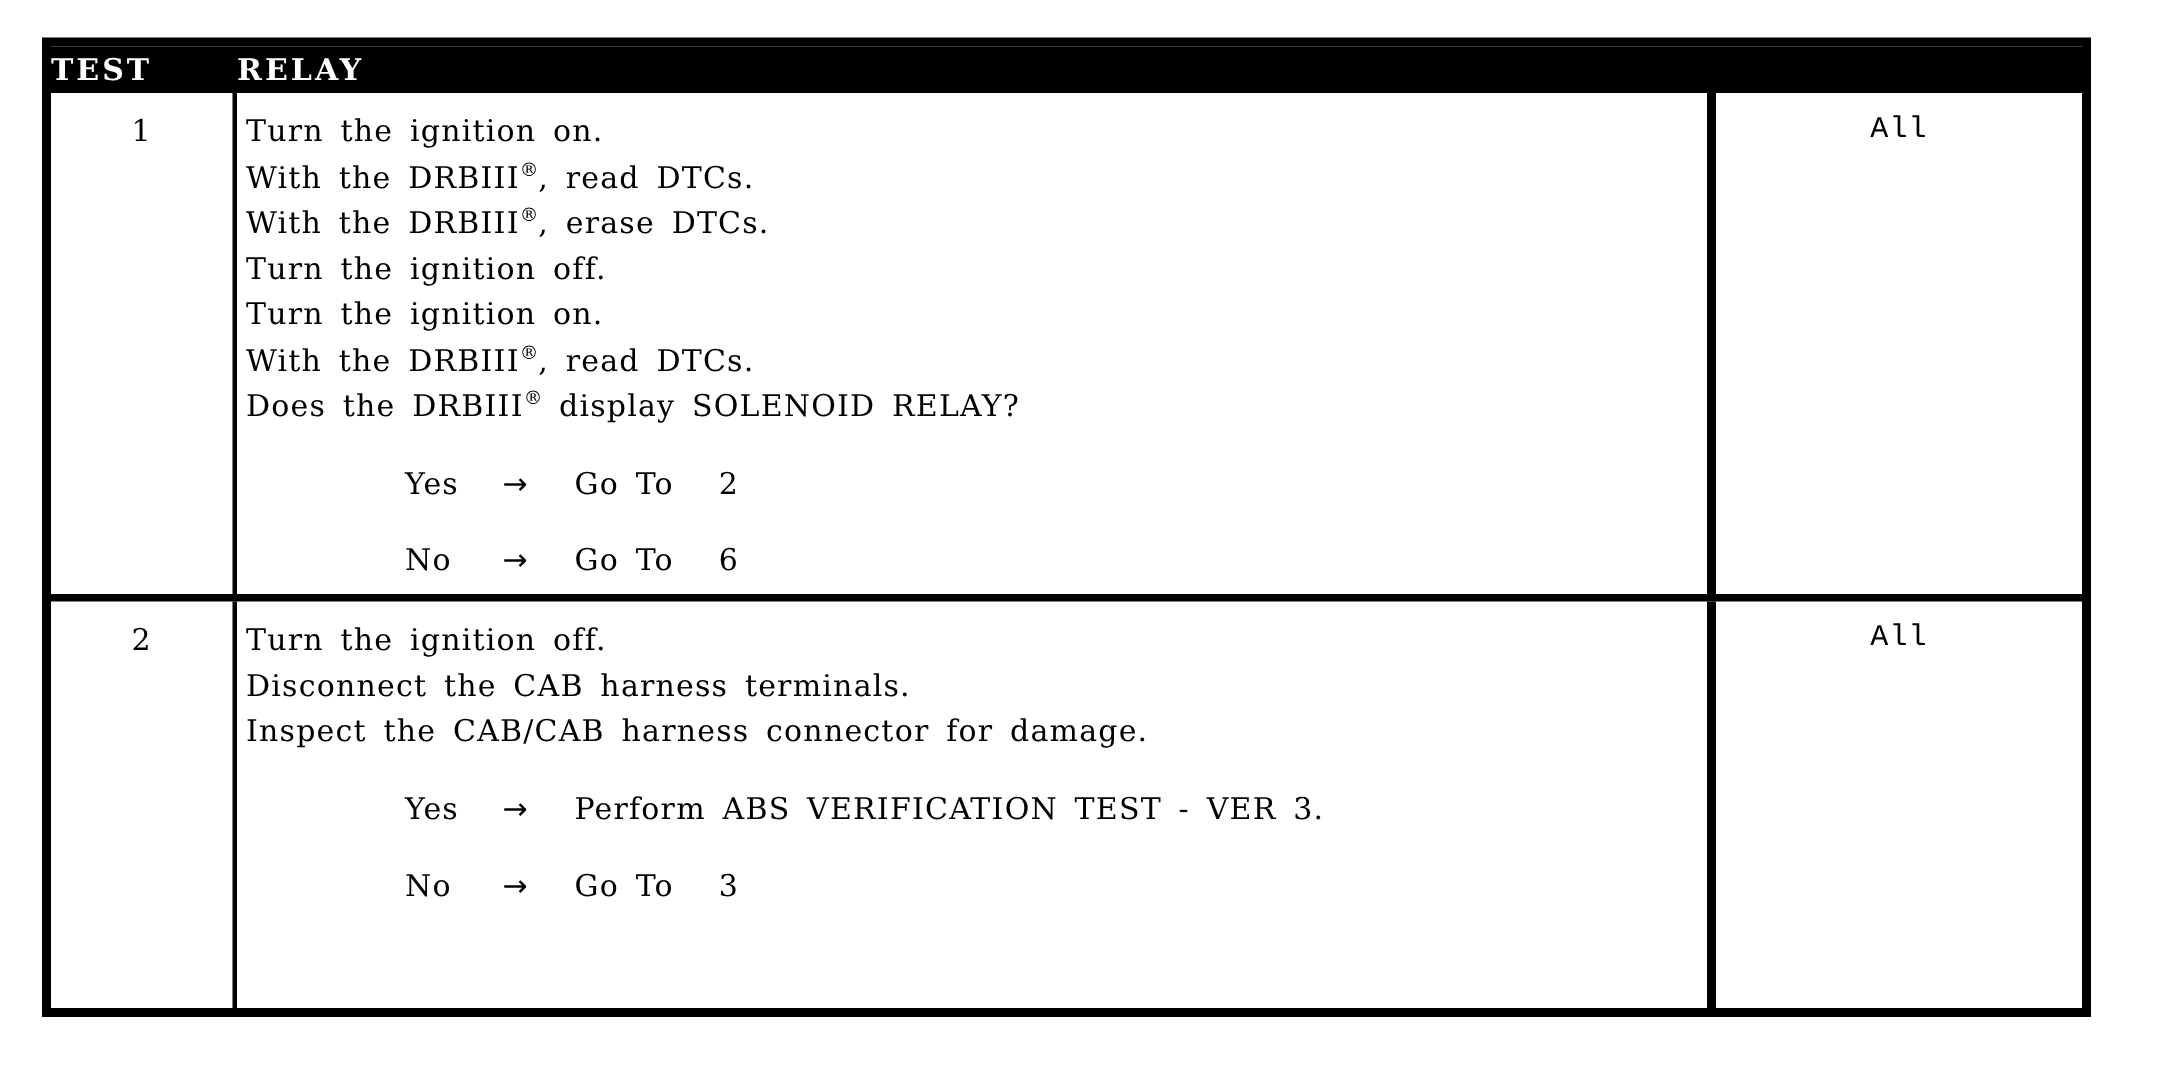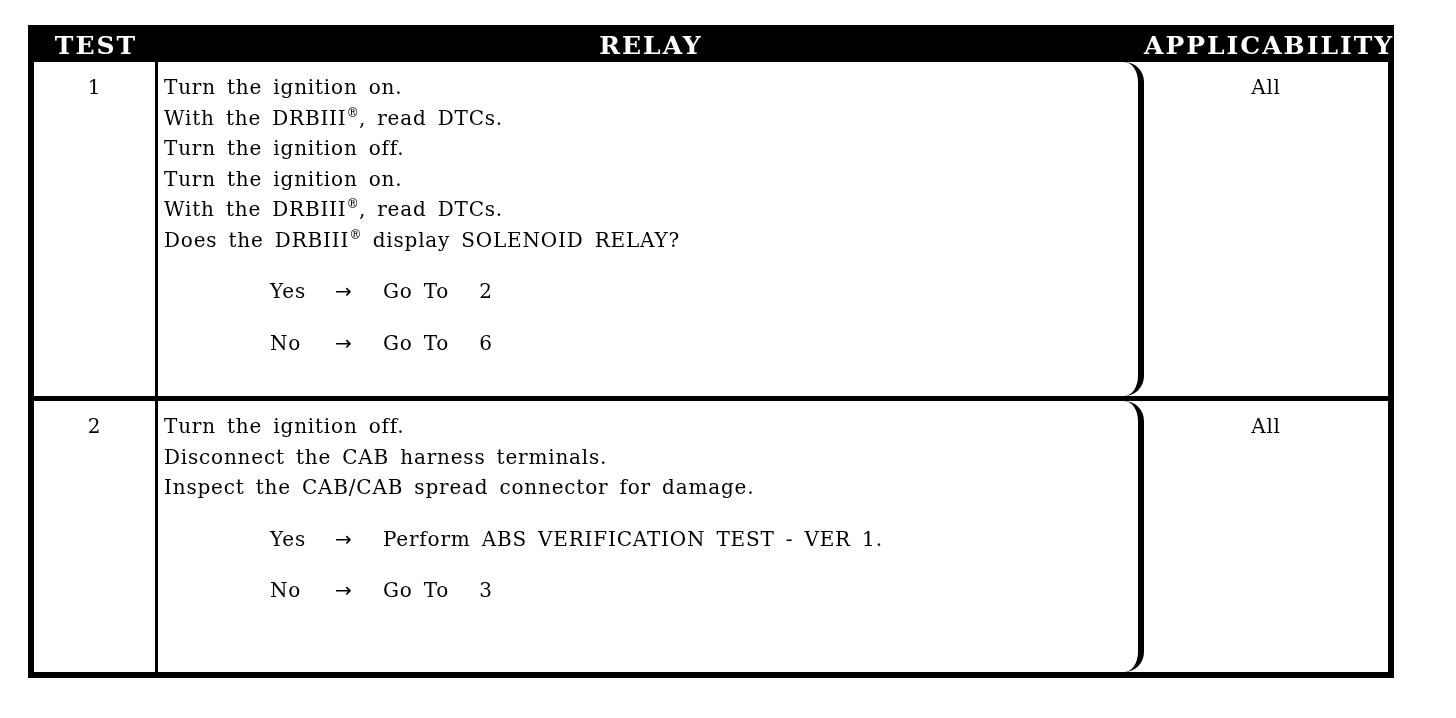--- a/index.html
+++ b/index.html
@@ -26,24 +26,24 @@
     display: grid;
     grid-template-columns: 124px 986px 244px;
     box-sizing: border-box;
   }
   .thead {
     background: #000000;
     color: #ffffff;
     height: 31px;
   }
   .th {
-    font-size: 25px;
+    font-size: 20px;
     font-weight: bold;
     letter-spacing: 2px;
-    text-align: center;
+    text-align: left;
     line-height: 30px;
   }
   .body-row { }
   .row-1 { height: 334px; }
   .row-2 { height: 276px; border-top: 5px solid #000000; }
   .cell {
     box-sizing: border-box;
     font-size: 20px;
     line-height: 30.5px;
     letter-spacing: 0.8px;
@@ -51,25 +51,25 @@
     overflow: hidden;
   }
   .cell-test {
     border-right: 3px solid #000000;
     text-align: center;
     padding-top: 10px;
   }
   .cell-action {
     border-right: 6px solid #000000;
     padding: 10px 8px 0 6px;
-    border-radius: 20px;
   }
   .cell-appl {
     text-align: center;
     padding-top: 10px;
+    font-family: Liberation Mono, monospace;
   }
   .action-line { white-space: nowrap; }
   .decision {
     display: flex;
     align-items: flex-start;
     padding-left: 106px;
     margin-top: 21px;
   }
   .d-label { width: 65px; flex: 0 0 65px; }
   .d-arrow {
@@ -88,28 +88,28 @@
   }
 </style>
 </head>
 <body>
 
 <div class="doc-table">
 
   <div class="trow thead">
     <div class="th">TEST</div>
     <div class="th">RELAY</div>
-    <div class="th">APPLICABILITY</div>
   </div>
 
   <div class="trow body-row row-1">
     <div class="cell cell-test">1</div>
     <div class="cell cell-action">
       <div class="action-line">Turn the ignition on.</div>
       <div class="action-line">With the DRBIII<span class="reg">®</span>, read DTCs.</div>
+      <div class="action-line">With the DRBIII<span class="reg">®</span>, erase DTCs.</div>
       <div class="action-line">Turn the ignition off.</div>
       <div class="action-line">Turn the ignition on.</div>
       <div class="action-line">With the DRBIII<span class="reg">®</span>, read DTCs.</div>
       <div class="action-line">Does the DRBIII<span class="reg">®</span> display SOLENOID RELAY?</div>
 
       <div class="decision">
         <span class="d-label">Yes</span>
         <span class="d-arrow">→</span>
         <span class="d-result goto-line">
           <span>Go To</span>
@@ -127,27 +127,27 @@
       </div>
     </div>
     <div class="cell cell-appl">All</div>
   </div>
 
   <div class="trow body-row row-2">
     <div class="cell cell-test">2</div>
     <div class="cell cell-action">
       <div class="action-line">Turn the ignition off.</div>
       <div class="action-line">Disconnect the CAB harness terminals.</div>
-      <div class="action-line">Inspect the CAB/CAB spread connector for damage.</div>
+      <div class="action-line">Inspect the CAB/CAB harness connector for damage.</div>
 
       <div class="decision">
         <span class="d-label">Yes</span>
         <span class="d-arrow">→</span>
         <span class="d-result">
-          <div class="action-line">Perform ABS VERIFICATION TEST - VER 1.</div>
+          <div class="action-line">Perform ABS VERIFICATION TEST - VER 3.</div>
         </span>
       </div>
 
       <div class="decision">
         <span class="d-label">No</span>
         <span class="d-arrow">→</span>
         <span class="d-result goto-line">
           <span>Go To</span>
           <span class="goto-target">3</span>
         </span>

